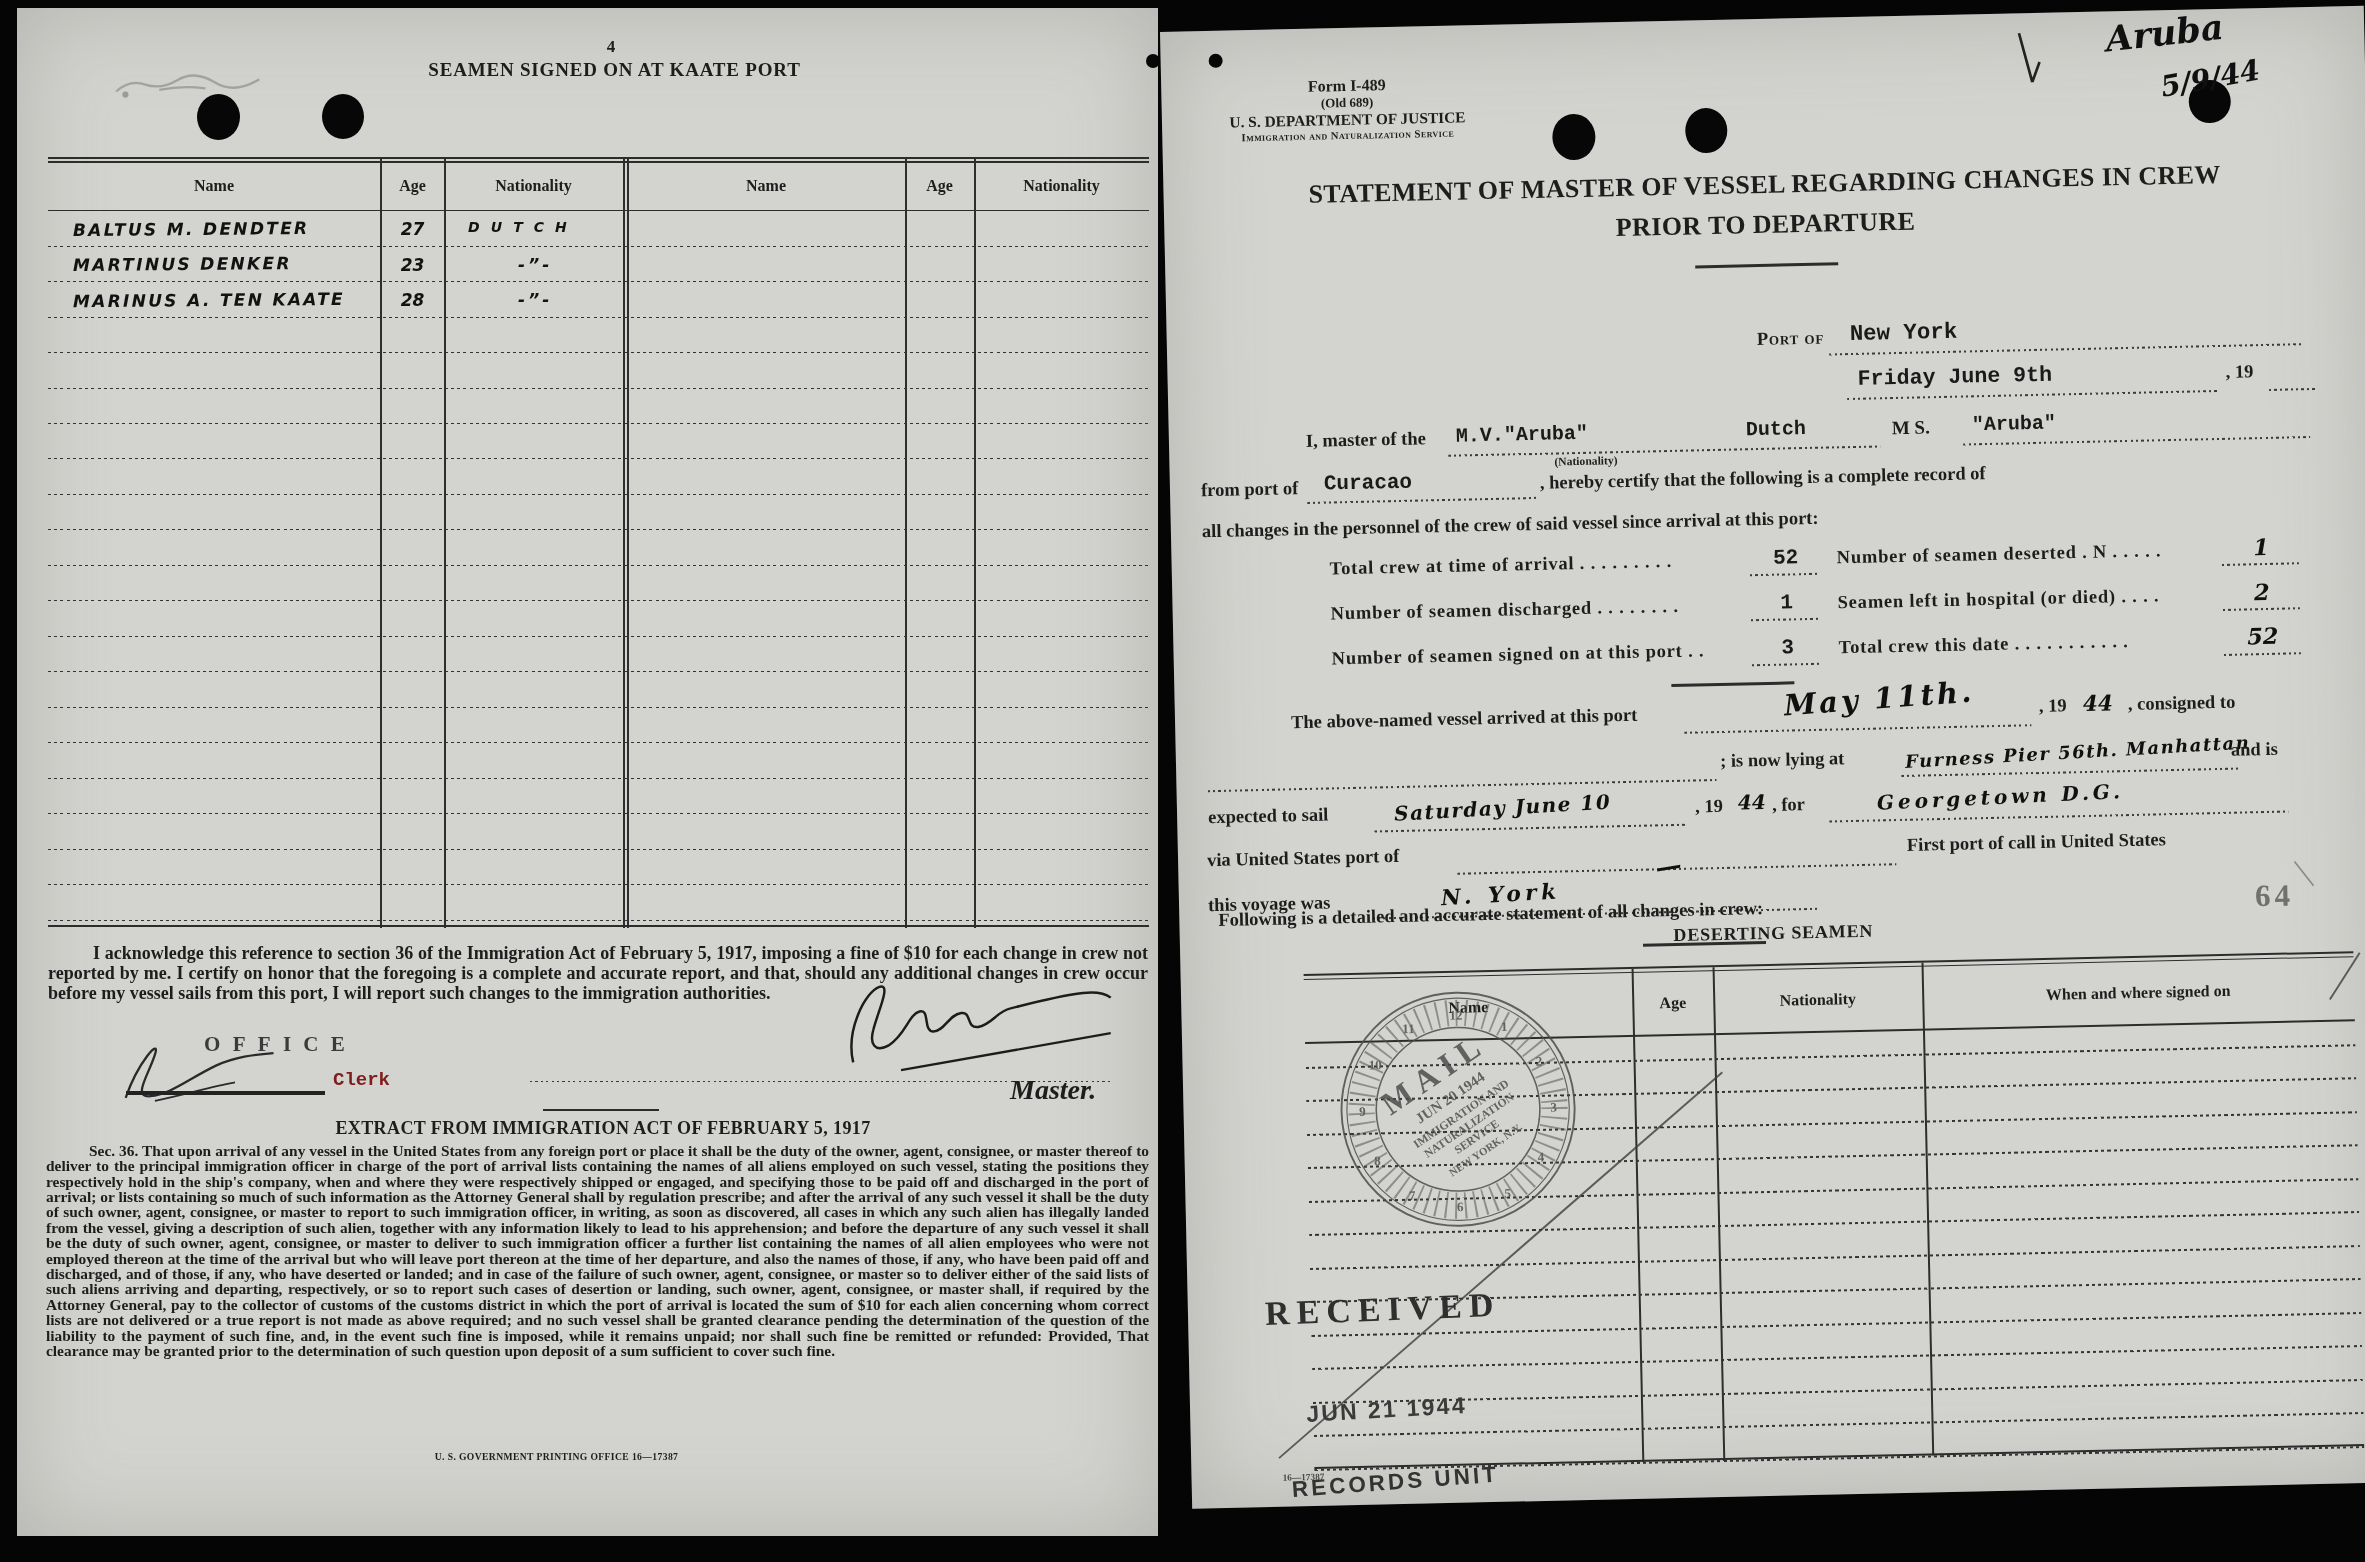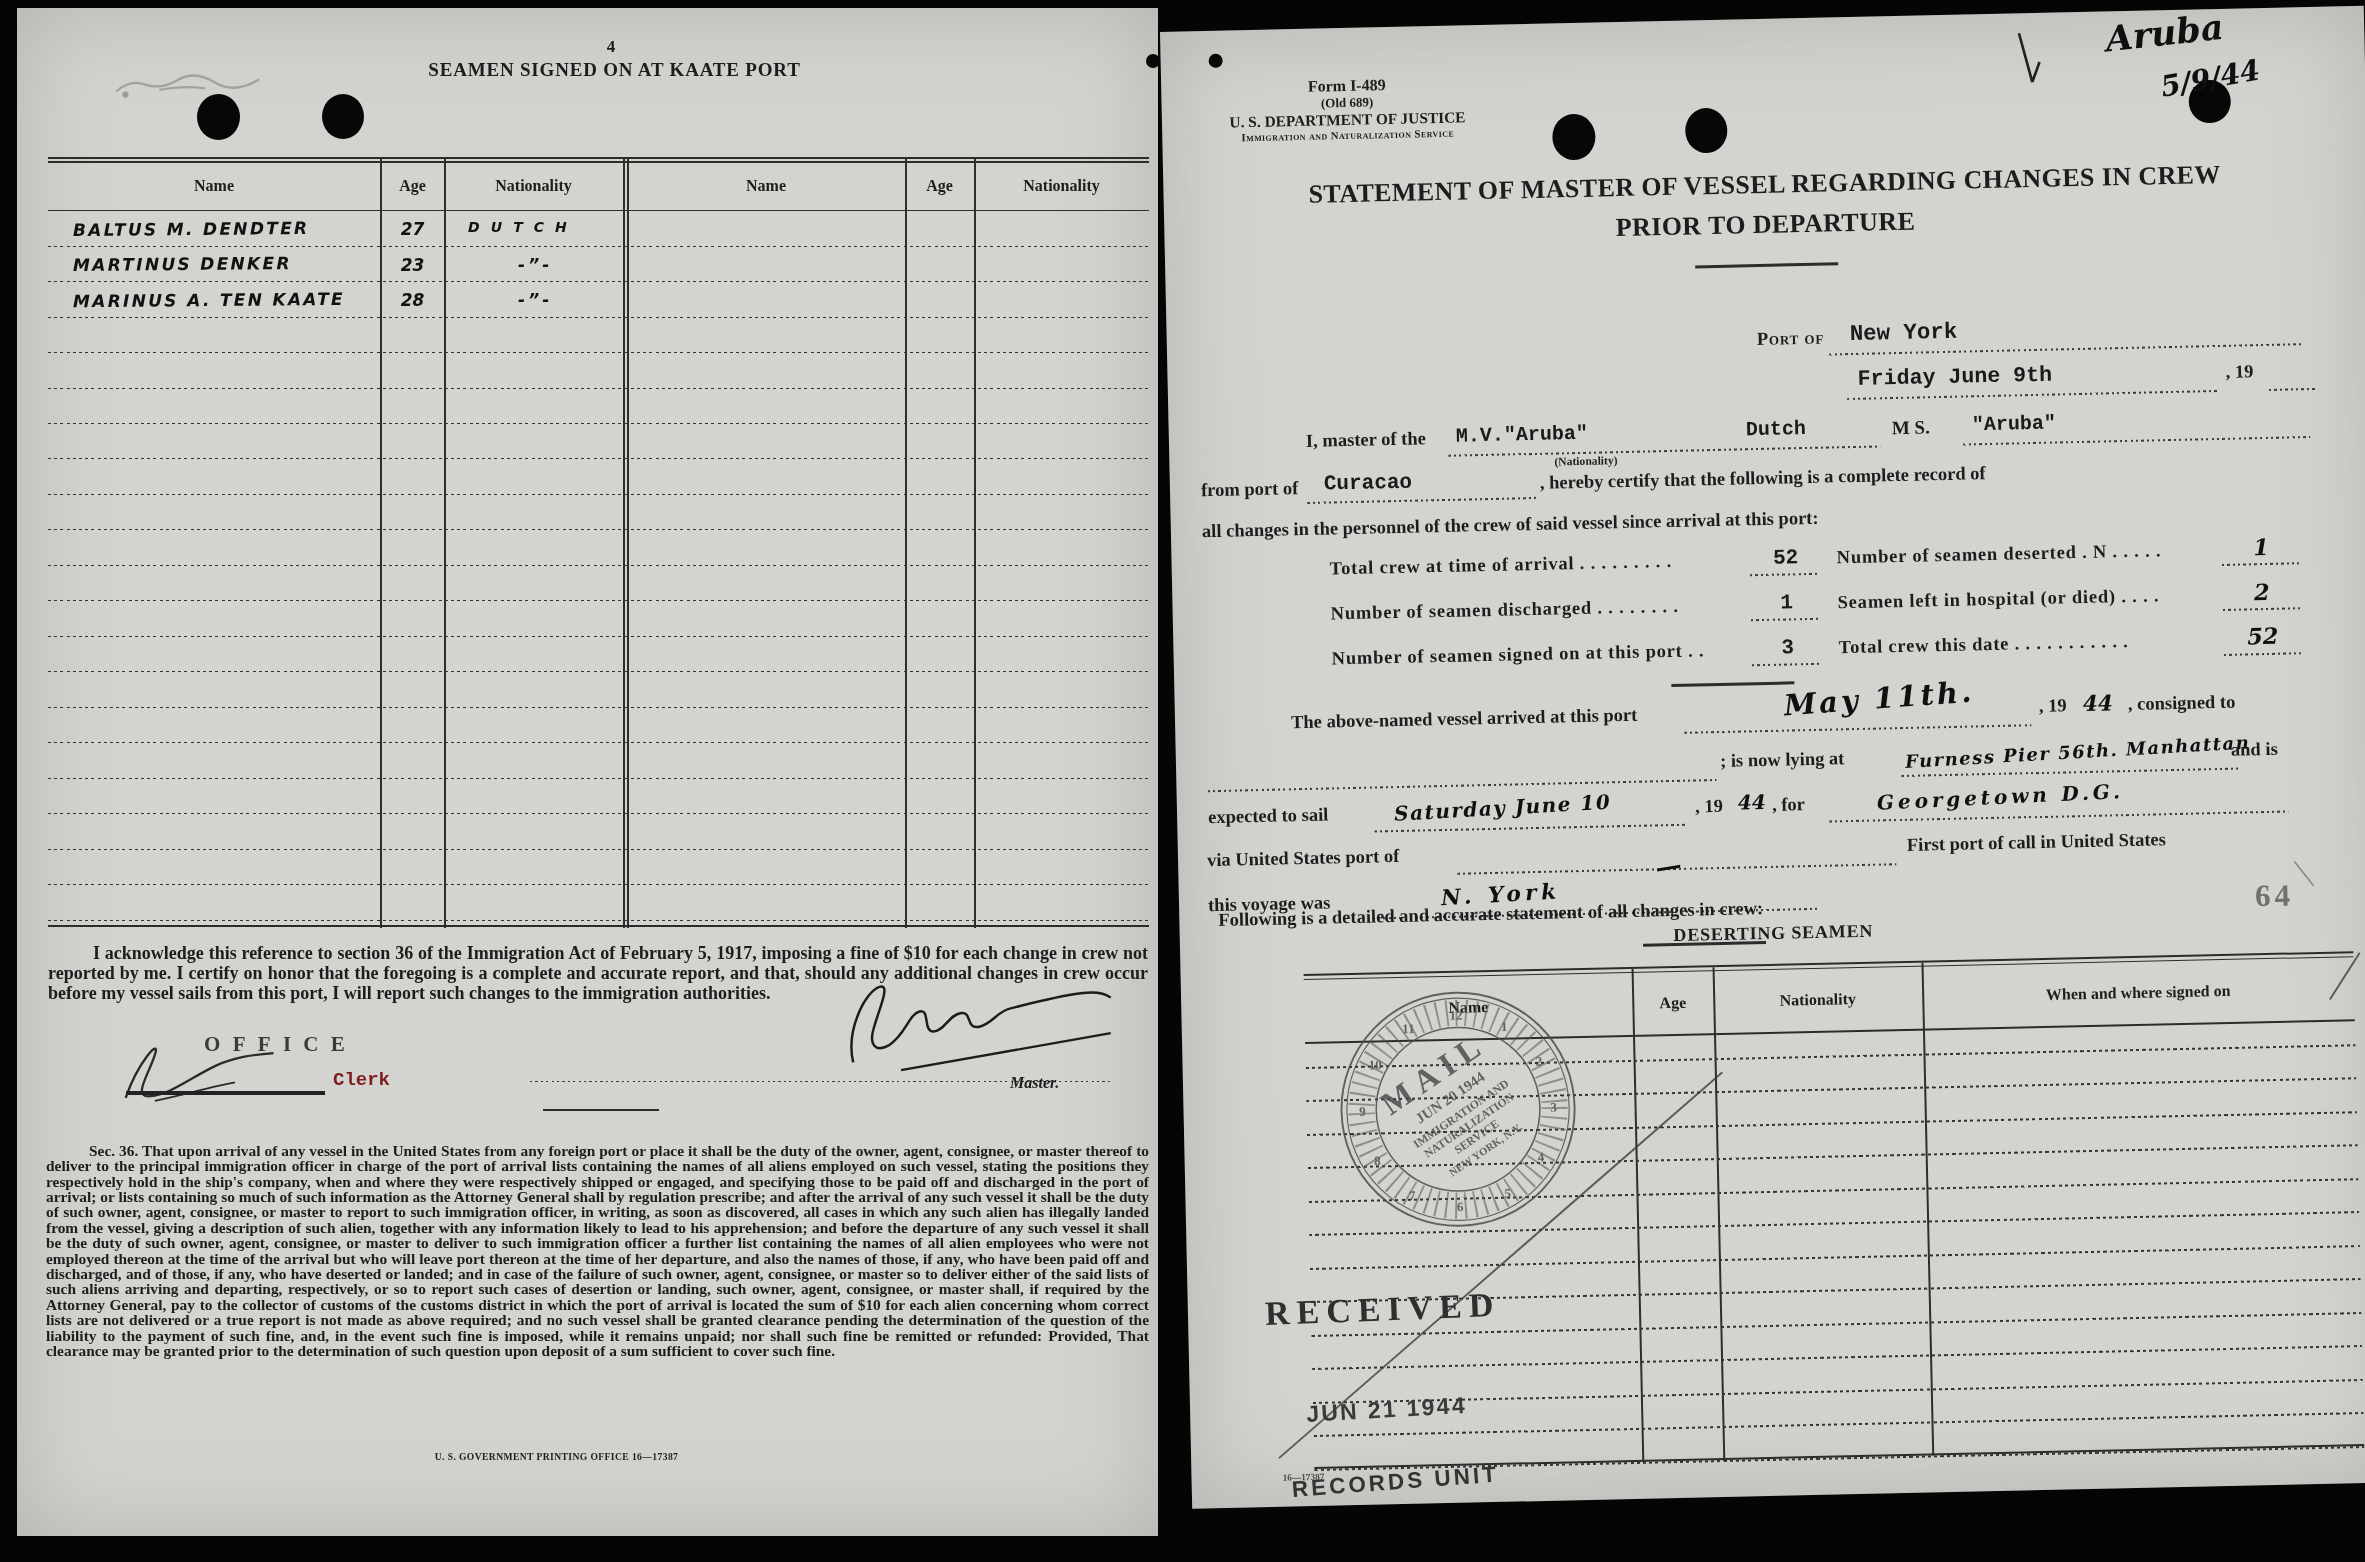--- a/index.html
+++ b/index.html
@@ -108,23 +108,24 @@
       <path d="M58,92 C96,84 130,74 162,68" stroke="#2a2a2a" stroke-width="2.5" fill="none"></path>
     </svg>
     <div class="rule" style="left:109px;top:1083px;width:199px;height:4.6px;background:#222;"></div>
     <div class="abs mono" style="left:316px;top:1061px;font-size:19px;color:#7f1d1d;">Clerk</div>
 
     <div class="dotline" style="left:513px;top:1073px;width:580px;"></div>
     <svg class="abs" style="left:810px;top:968px;" width="293" height="108" viewBox="0 0 380 140">
       <path d="M34,112 C24,70 50,20 68,14 C84,9 66,46 60,70 C55,88 62,100 80,90 C102,76 106,50 120,46 C134,42 124,72 138,72 C152,72 158,50 174,48 C188,46 180,68 196,66 C214,63 220,46 238,42 C262,36 298,26 332,22 C350,20 360,22 368,28" stroke="#1c1c1c" stroke-width="3.2" fill="none"></path>
       <path d="M96,122 L368,74" stroke="#1c1c1c" stroke-width="3" fill="none"></path>
     </svg>
-    <div class="abs serif" style="left:993px;top:1066px;font-size:16px;font-style:italic;">Master.</div>
+    <div class="abs serif" style="left:993px;top:1066px;font-size:28px;font-style:italic;">Master.</div>
 
     <div class="rule" style="left:526px;top:1101px;width:116px;height:2.3px;"></div>
+    <div class="abs serif ctr" style="left:216px;top:1110px;width:740px;font-size:18px;letter-spacing:0.4px;">EXTRACT FROM IMMIGRATION ACT OF FEBRUARY 5, 1917</div>
 
     <div class="abs serif justify" style="left:29px;top:1135px;width:1103px;font-size:15.4px;line-height:1.0;text-indent:43px;">Sec. 36. That upon arrival of any vessel in the United States from any foreign port or place it shall be the duty of the owner, agent, consignee, or master thereof to deliver to the principal immigration officer in charge of the port of arrival lists containing the names of all aliens employed on such vessel, stating the positions they respectively hold in the ship's company, when and where they were respectively shipped or engaged, and specifying those to be paid off and discharged in the port of arrival; or lists containing so much of such information as the Attorney General shall by regulation prescribe; and after the arrival of any such vessel it shall be the duty of such owner, agent, consignee, or master to report to such immigration officer, in writing, as soon as discovered, all cases in which any such alien has illegally landed from the vessel, giving a description of such alien, together with any information likely to lead to his apprehension; and before the departure of any such vessel it shall be the duty of such owner, agent, consignee, or master to deliver to such immigration officer a further list containing the names of all alien employees who were not employed thereon at the time of the arrival but who will leave port thereon at the time of her departure, and also the names of those, if any, who have been paid off and discharged, and of those, if any, who have deserted or landed; and in case of the failure of such owner, agent, consignee, or master so to deliver either of the said lists of such aliens arriving and departing, respectively, or so to report such cases of desertion or landing, such owner, agent, consignee, or master shall, if required by the Attorney General, pay to the collector of customs of the customs district in which the port of arrival is located the sum of $10 for each alien concerning whom correct lists are not delivered or a true report is not made as above required; and no such vessel shall be granted clearance pending the determination of the question of the liability to the payment of such fine, and, in the event such fine is imposed, while it remains unpaid; nor shall such fine be remitted or refunded: Provided, That clearance may be granted prior to the determination of such question upon deposit of a sum sufficient to cover such fine.</div>
 
     <div class="abs serif ctr" style="left:231px;top:1443px;width:617px;font-size:9.6px;letter-spacing:0.4px;">U. S. GOVERNMENT PRINTING OFFICE      16—17387</div>
   </div>
 
   <div class="page page-right">
 
     <div class="hole" style="left:48px;top:23px;width:14px;height:14px;"></div>
     <div class="hole" style="left:390px;top:91px;width:43px;height:46px;"></div>

